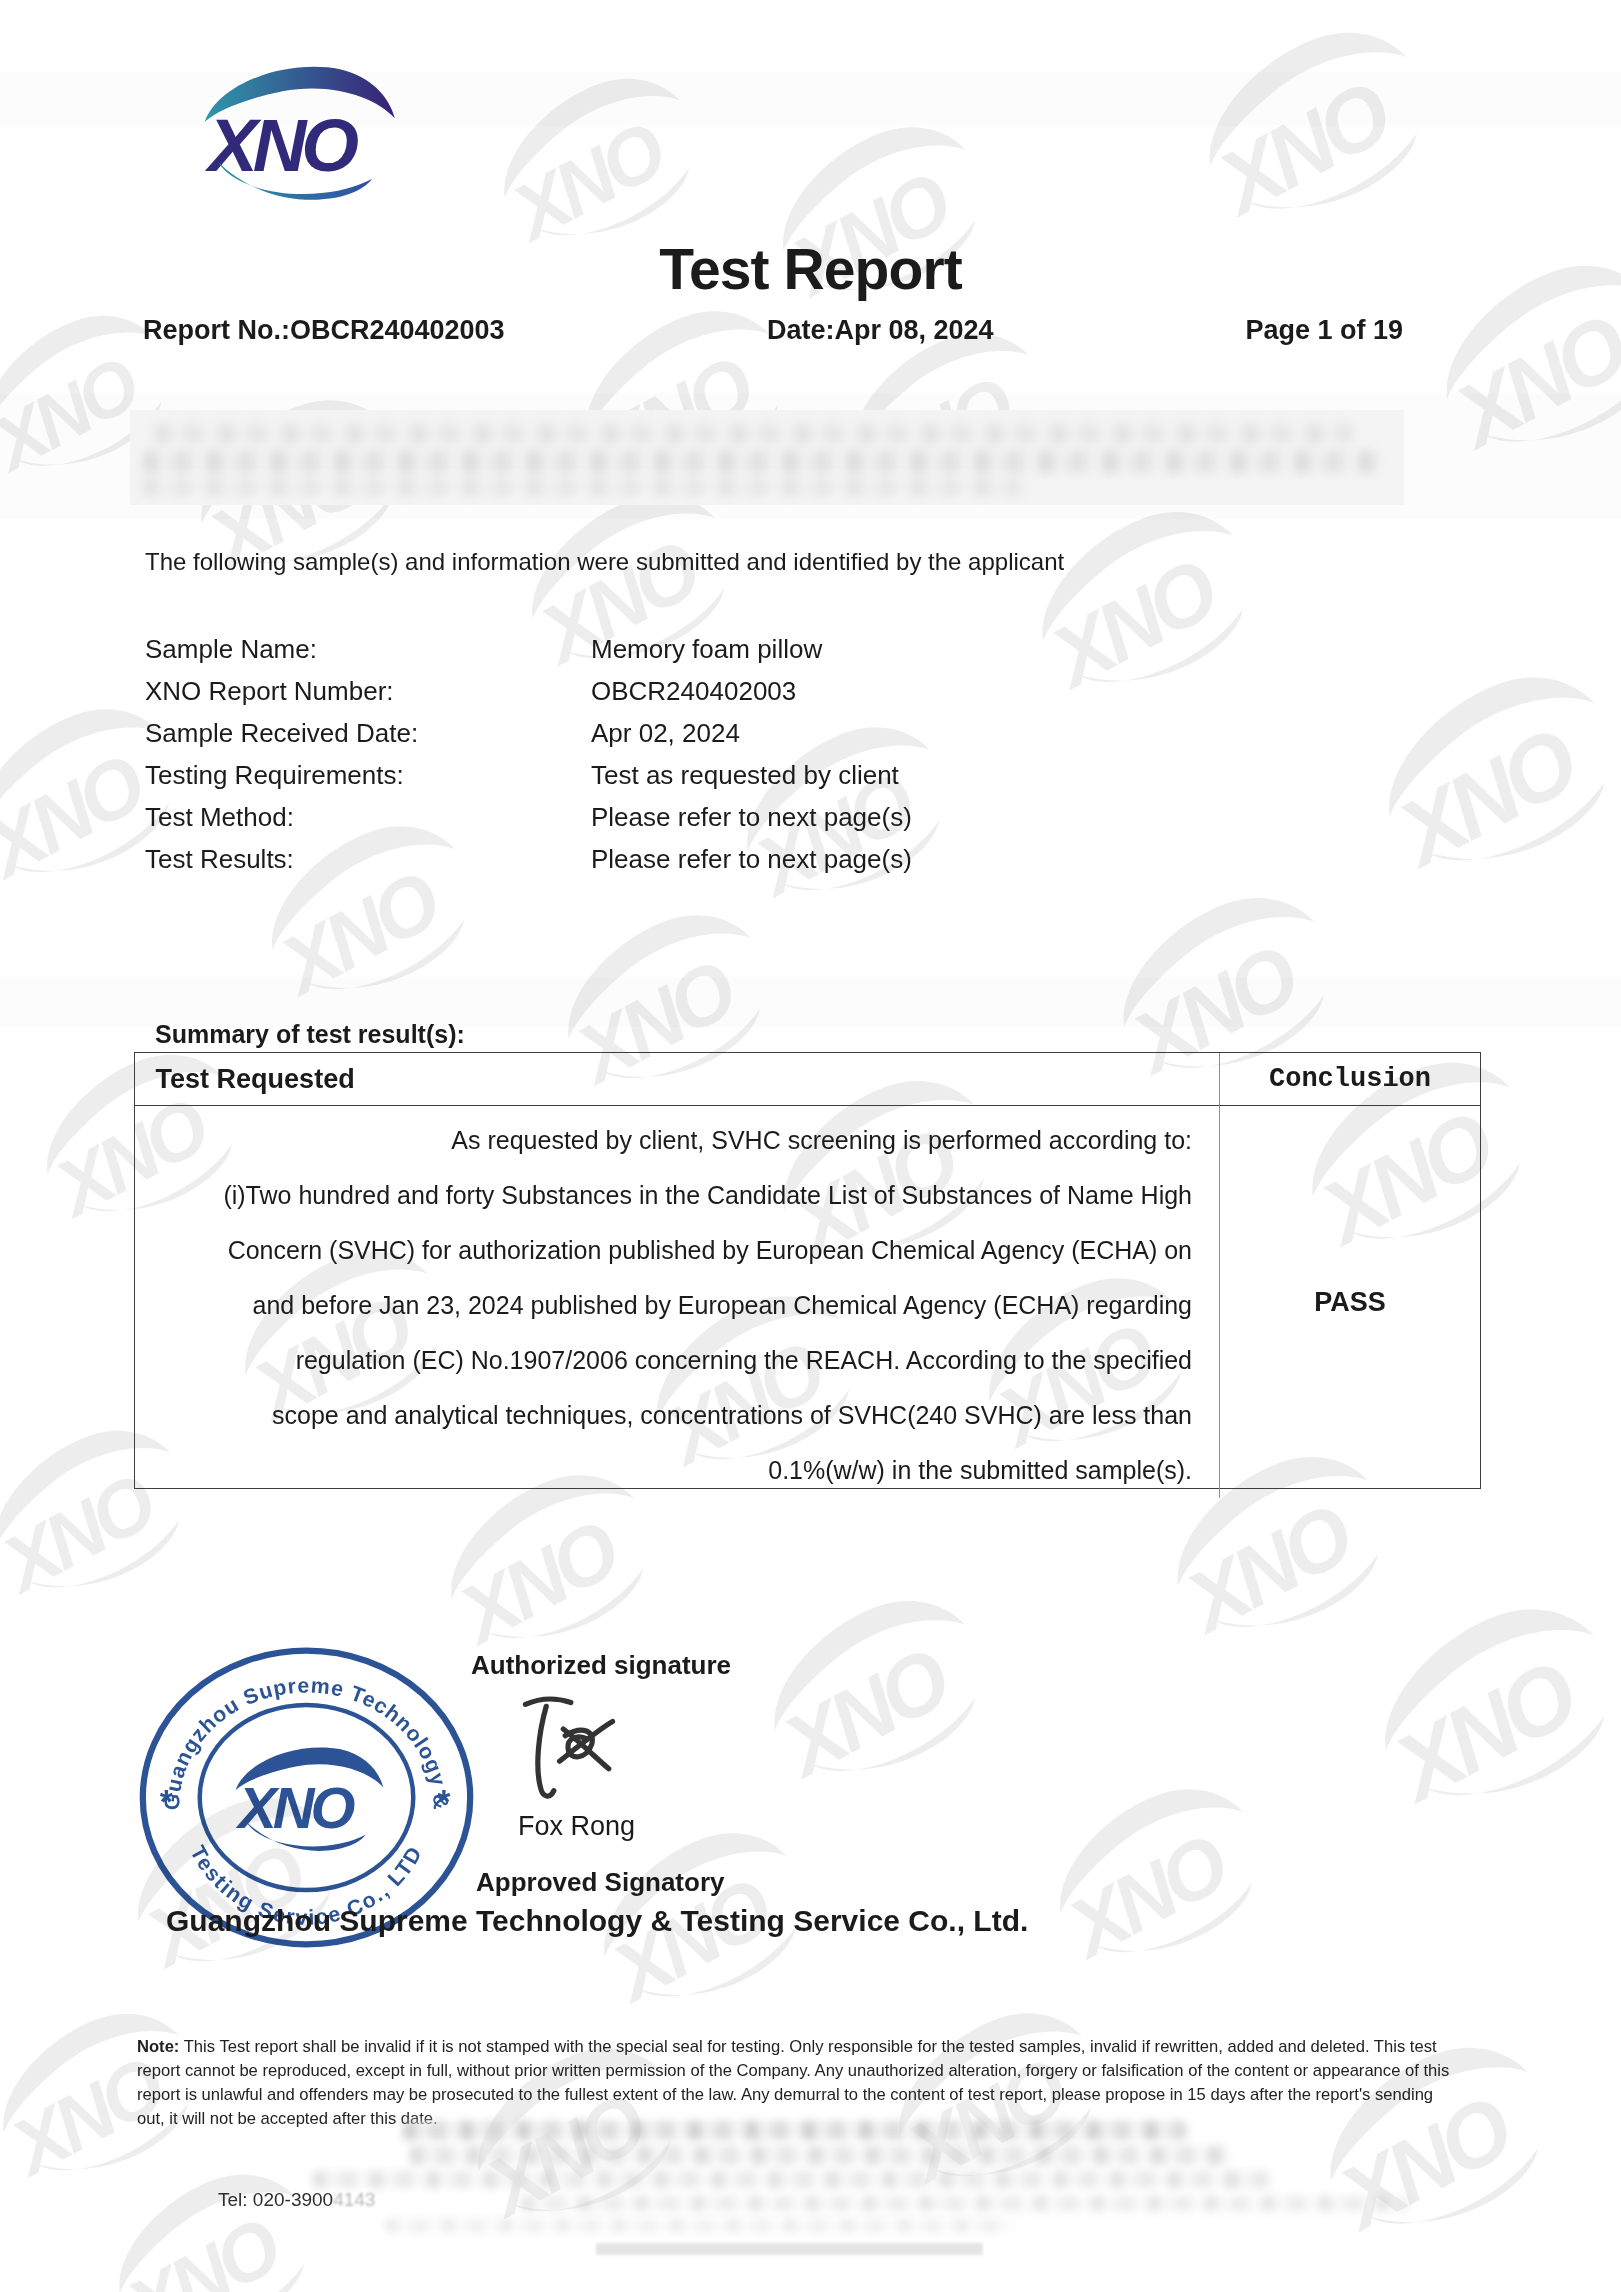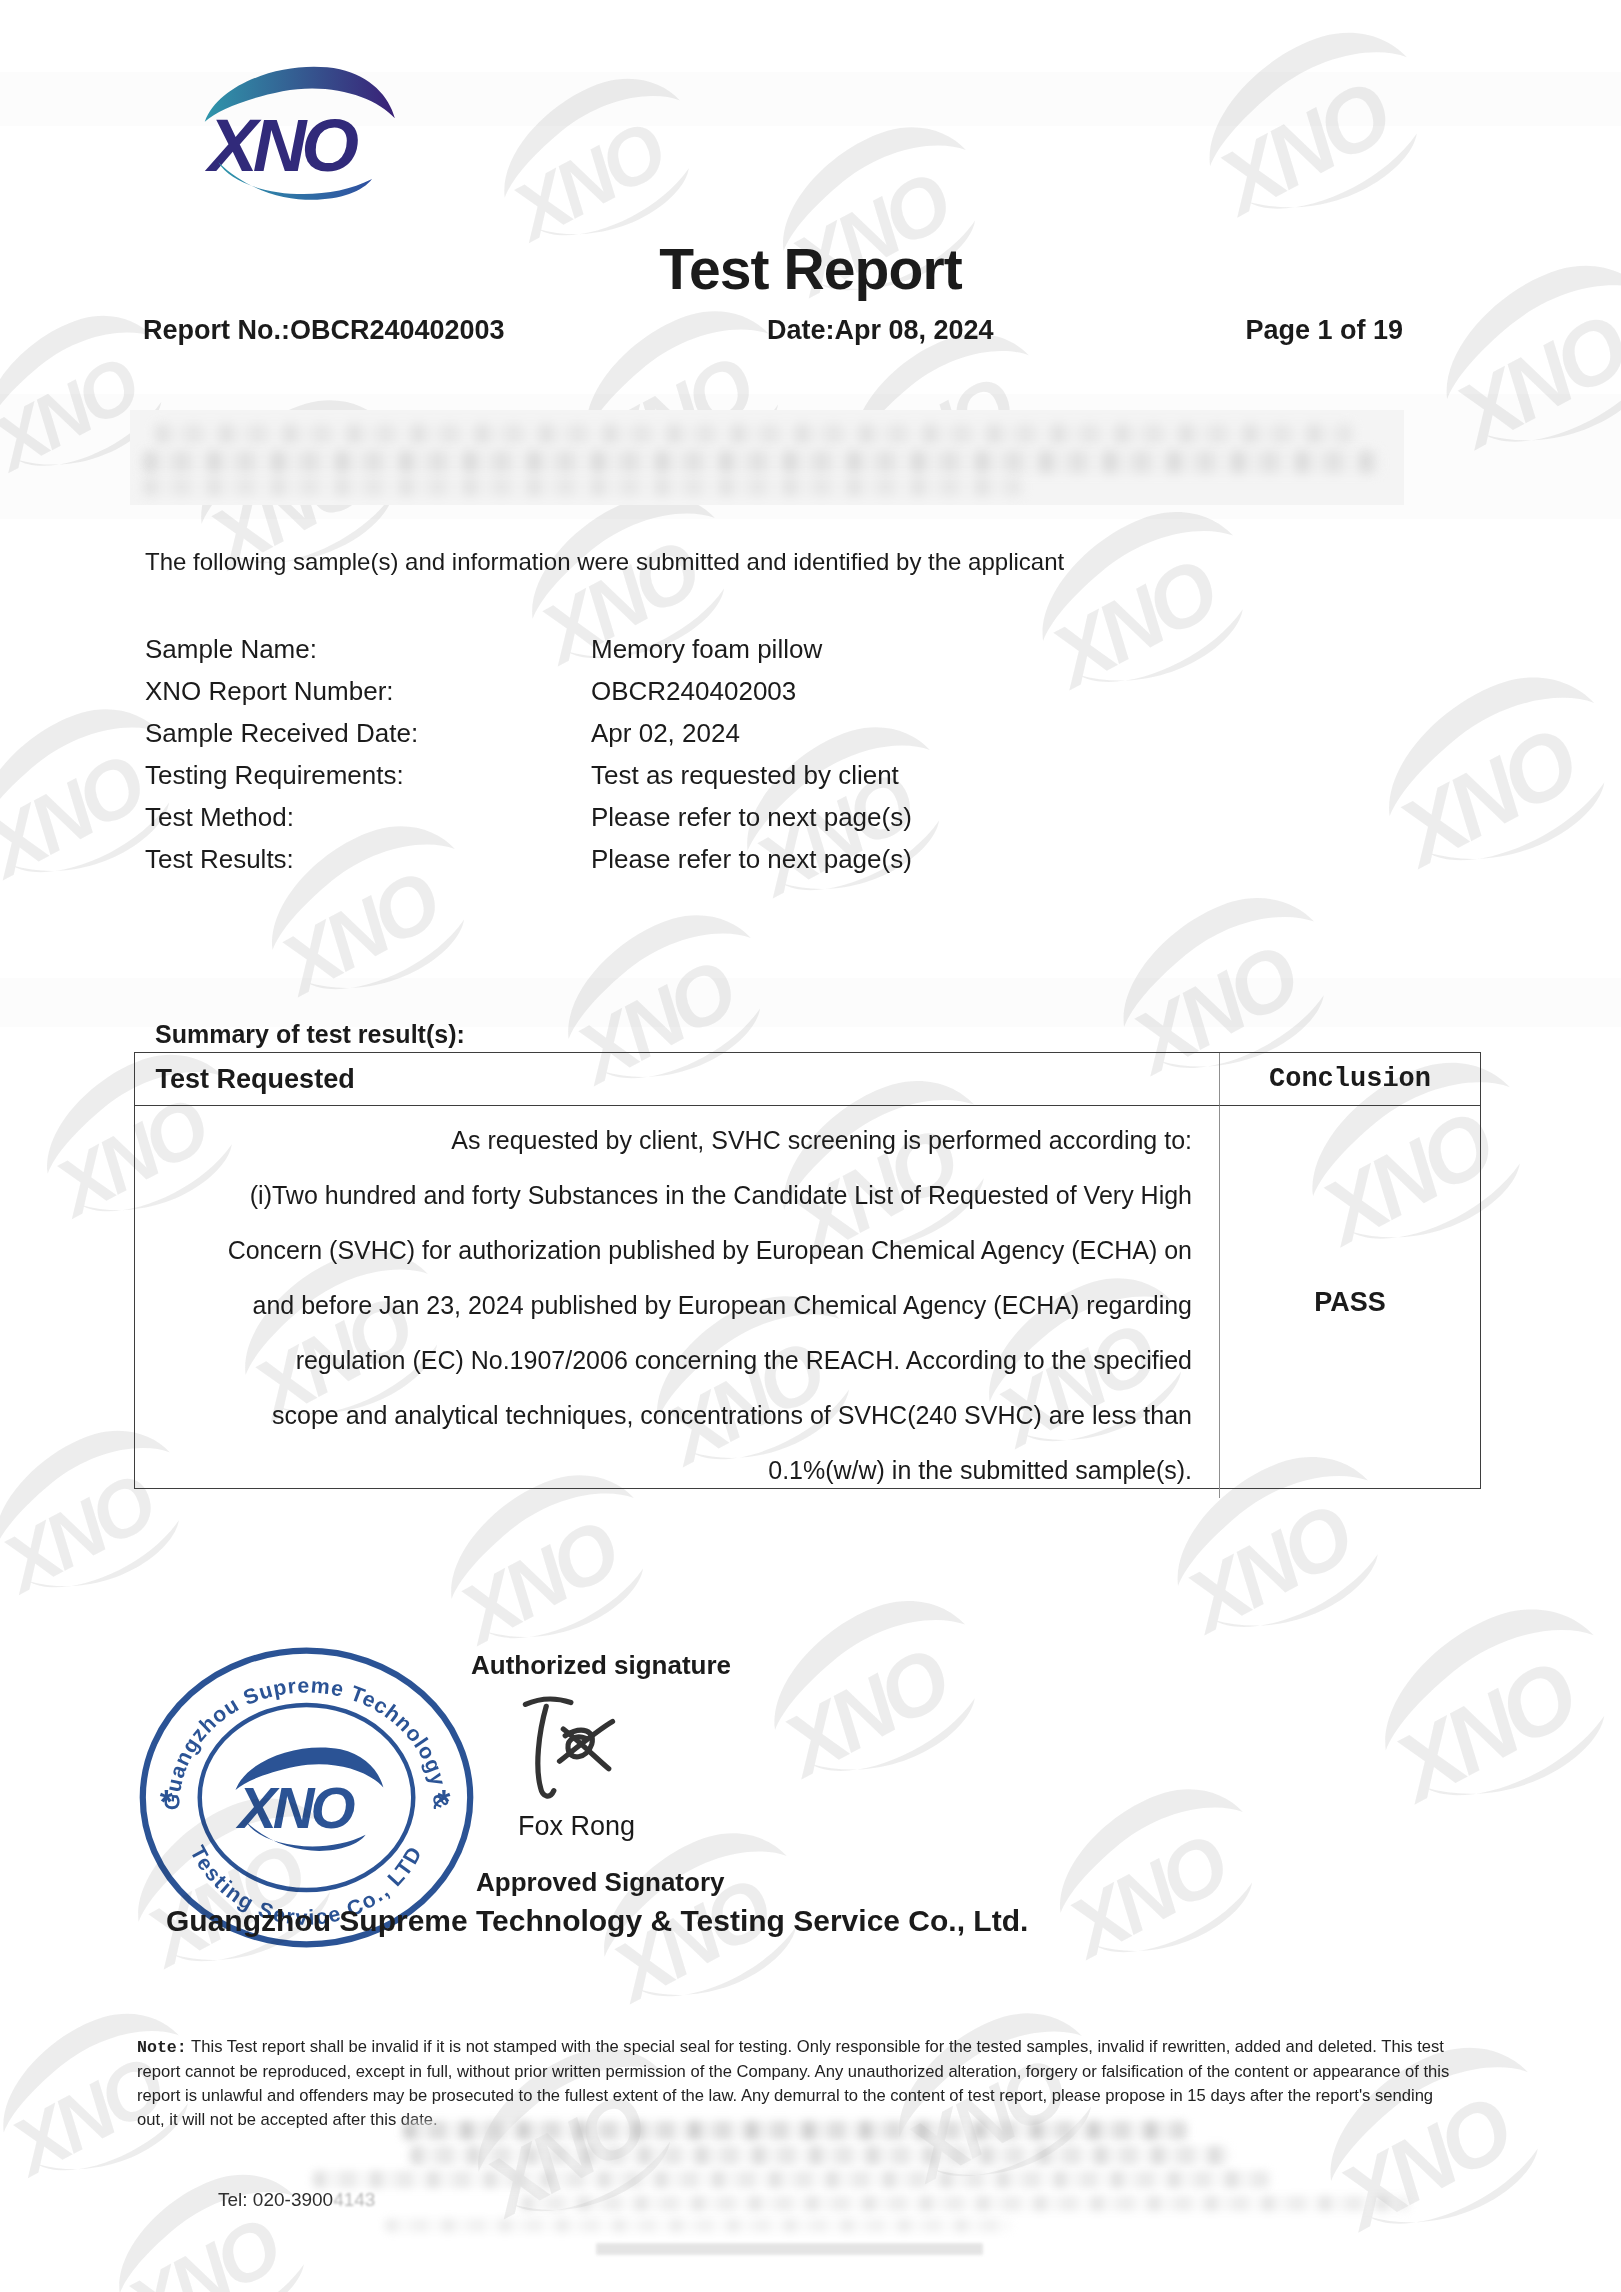--- a/index.html
+++ b/index.html
@@ -45,21 +45,21 @@
   .b2{display:flex;align-items:center;justify-content:center;font-size:27px;font-weight:bold;border-left:1.8px solid #8f8f8f;}
   
   .stamp{position:absolute;left:133px;top:1641px;width:347px;height:313px;mix-blend-mode:multiply;opacity:.95;}
   .auth{position:absolute;left:471px;top:1650px;font-size:26px;font-weight:bold;}
   .sig{position:absolute;left:497px;top:1693px;width:161px;height:109px;}
   .signame{position:absolute;left:518px;top:1811px;font-size:27px;}
   .sigrole{position:absolute;left:476px;top:1867px;font-size:26px;font-weight:bold;}
   .company{position:absolute;left:166px;top:1904px;font-size:30px;font-weight:bold;white-space:nowrap;}
   
   .note{position:absolute;left:137px;top:2035px;width:1325px;font-size:16.6px;line-height:24px;color:#222;}
-  .note b{font-weight:bold;font-family:Liberation Mono, monospace;}
+  .note b{font-weight:bold;}
   .addr-streak{position:absolute;filter:blur(4.5px);border-radius:4.5px;
     background:repeating-linear-gradient(90deg,#bdbdbd 0 12.5px,#e9e9e9 12.5px 27px,#cfcfcf 27px 43px,#f0f0f0 43px 57px);}
   .a1{left:403px;top:2121px;width:784px;height:19px;opacity:.7;}
   .a2{left:410px;top:2146px;width:819px;height:19px;opacity:.5;}
   .a3{left:313px;top:2171px;width:958px;height:17px;opacity:.45;}
   .a4{left:521px;top:2196px;width:887px;height:15px;opacity:.4;}
   .a5{left:385px;top:2219px;width:627px;height:13.4px;opacity:.3;}
   .abar{left:596px;top:2243px;width:387px;height:11.6px;background:#e2e2e2;filter:blur(1.8px);opacity:.9;border-radius:1.8px;position:absolute;}
   .tel{position:absolute;left:218px;top:2189px;font-size:19px;color:#2e2e2e;white-space:nowrap;}
   .tel .faded{color:#b7b7b7;filter:blur(1.1px);}
@@ -239,21 +239,21 @@
       <span class="fvalue">Please refer to next page(s)</span>
     </div>
   </div>
 
   <div class="sumhead">Summary of test result(s):</div>
   <div class="tbl">
     <div class="cell h1">Test Requested</div>
     <div class="cell h2">Conclusion</div>
     <div class="cell b1">
       <div class="tline">As requested by client, SVHC screening is performed according to:</div>
-      <div class="tline">(i)Two hundred and forty Substances in the Candidate List of Requested of Very High</div>
+      <div class="tline">(i)Two hundred and forty Substances in the Candidate List of Substances of Name High</div>
       <div class="tline">Concern (SVHC) for authorization published by European Chemical Agency (ECHA) on</div>
       <div class="tline">and before Jan 23, 2024 published by European Chemical Agency (ECHA) regarding</div>
       <div class="tline">regulation (EC) No.1907/2006 concerning the REACH. According to the specified</div>
       <div class="tline">scope and analytical techniques, concentrations of SVHC(240 SVHC) are less than</div>
       <div class="tline">0.1%(w/w) in the submitted sample(s).</div>
     </div>
     <div class="cell b2">PASS</div>
   </div>
 
   <svg class="stamp" viewBox="0 0 390 350">

